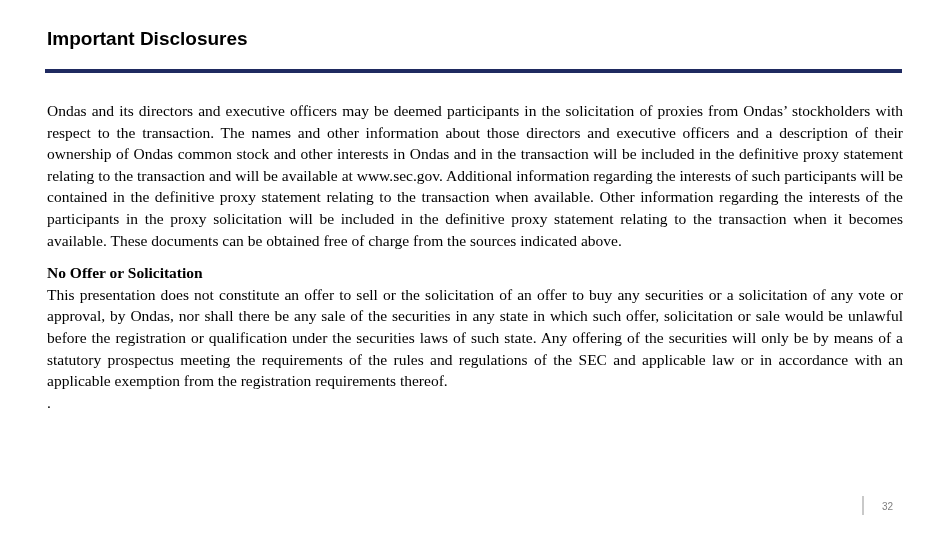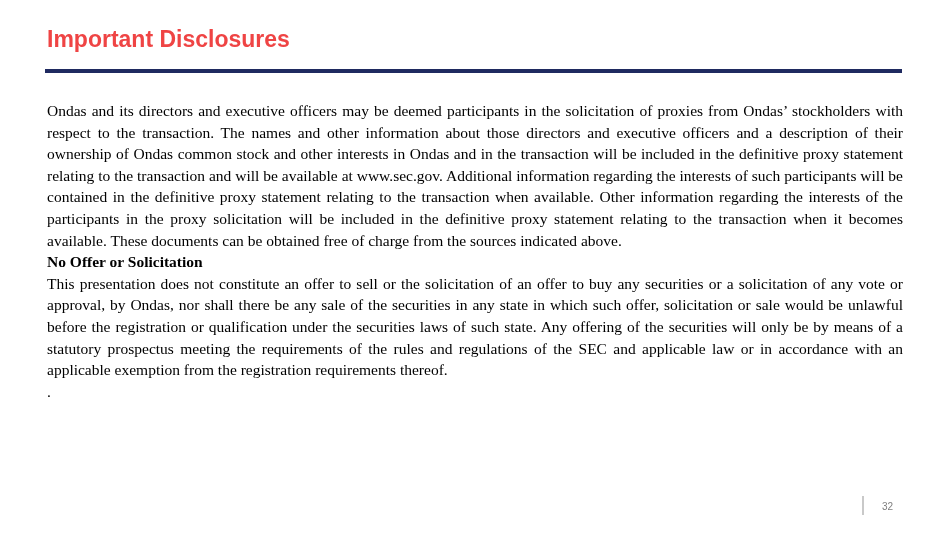--- a/index.html
+++ b/index.html
@@ -14,42 +14,43 @@
     background: #ffffff;
     overflow: hidden;
     font-family: "Liberation Serif", serif;
   }
   .header {
     padding: 25px 45px 0 47px;
   }
   .page-title {
     font-family: "Liberation Sans", sans-serif;
     font-weight: 700;
-    font-size: 23px;
+    font-size: 19px;
     line-height: 28px;
-    color: #ef4444;
+    color: #000000;
   }
   .title-rule {
     position: absolute;
     left: 45px;
     top: 69px;
     width: 857px;
     height: 4px;
     background: #1f2a60;
   }
   .body-block {
     position: absolute;
     left: 47px;
     top: 100px;
     width: 856px;
     font-size: 15.5px;
     line-height: 21.6px;
     color: #000000;
   }
   .section + .section {
+    margin-top: 11px;
   }
   .section-heading {
     font-weight: 700;
   }
   .section-body {
     text-align: justify;
   }
   .trailing-period {
     margin-top: 0;
   }

